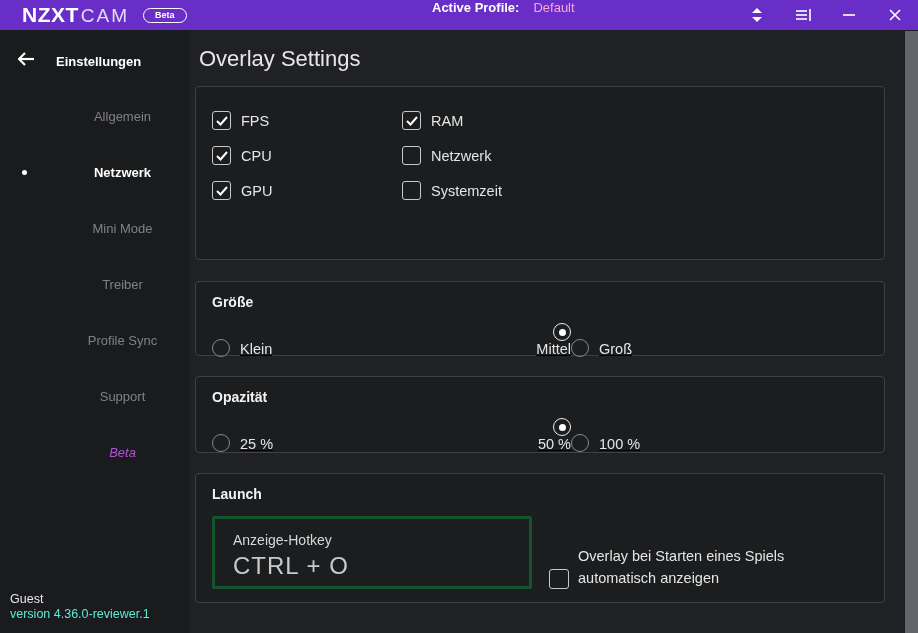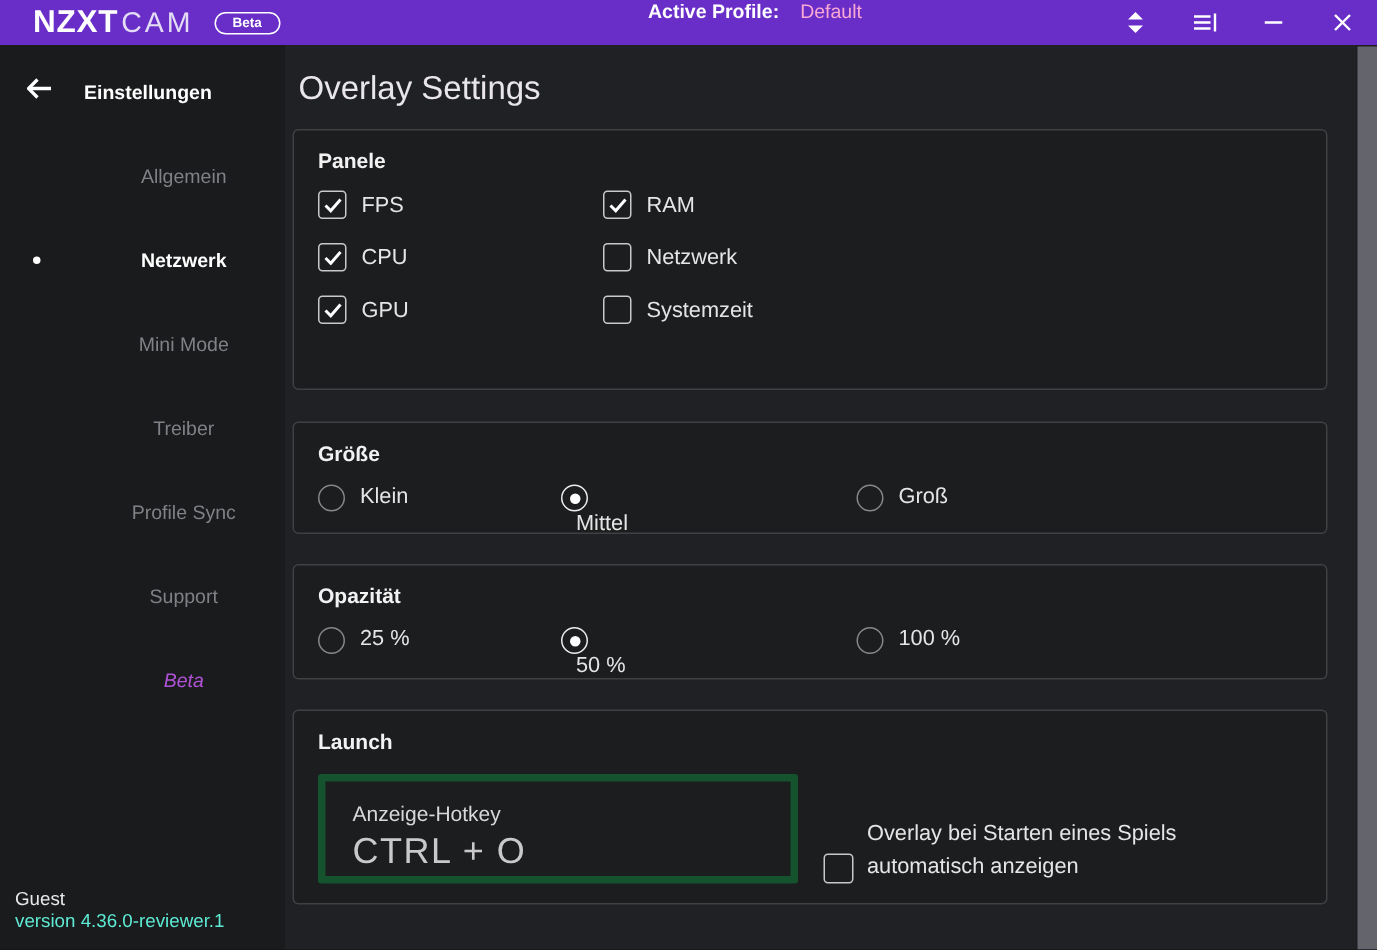--- a/index.html
+++ b/index.html
@@ -52,32 +52,32 @@
   .check-grid { display:grid; grid-template-columns:190px 300px; margin-top:12px; row-gap:16px; }
   .check-item { display:flex; align-items:center; cursor:pointer; }
   .checkbox { width:19px; height:19px; border:1.5px solid #C9C9C9; border-radius:3px;
               background:transparent; display:flex; align-items:center; justify-content:center; flex:0 0 19px; }
   .checkbox svg { display:none; }
   .check-item.checked .checkbox svg, .launch-check.checked .checkbox svg { display:block; }
   .check-label { color:#E5E5E5; font-size:14.5px; margin-left:10px; }
 
   
   .radio-row { display:flex; margin-top:13px; }
-  .radio-item { display:flex; align-items:flex-start; cursor:pointer; }
+  .radio-item { display:flex; align-items:flex-end; cursor:pointer;text-decoration:underline; }
   .radio-item:nth-child(1){ width:162px; } .radio-item:nth-child(2){ width:197px;flex-direction:column; }
   .radio { width:18px; height:18px; border-radius:50%; border:1.5px solid #87878B;
            display:flex; align-items:center; justify-content:center; flex:0 0 18px; }
   .radio-item.selected .radio { border-color:#EDEDED; }
   .radio-dot { width:7px; height:7px; border-radius:50%; background:#FFF; display:none; }
   .radio-item.selected .radio-dot { display:block; }
   .radio-label { color:#E5E5E5; font-size:14.5px; margin-left:10px; }
 
   
   .launch-body { display:flex; margin-top:14px; }
-  .hotkey-box { width:320px; height:73px; border:5px solid #14532d; border-radius:2px;
+  .hotkey-box { width:320px; height:73px; border:3px solid #14532d; border-radius:2px;
                 padding:13px 0 0 18px; cursor:pointer; }
   .hotkey-label { color:#D8D8D8; font-size:14px; }
   .hotkey-value { color:#C9C9C9; font-size:24px; letter-spacing:1px; margin-top:4px; }
   .launch-check { display:flex; margin-left:17px; margin-top:2px; cursor:pointer; align-items:flex-end; }
   .launch-check .checkbox { width:20px; height:20px; flex:0 0 20px; margin-top:0; }
   .launch-check .check-label { width:250px; line-height:22px; font-size:14.5px; margin-left:9px; }
 
   
   .scrollbar { position:absolute; top:30px; right:0; width:14px; bottom:0; background:#1D1E21; }
   .scroll-thumb { position:absolute; top:1px; right:0; width:13px; bottom:0; background:#64656C; }
@@ -162,21 +162,20 @@
     <div class="sidebar-footer">
       <div class="footer-user">Guest</div>
       <div class="footer-version">version 4.36.0-reviewer.1</div>
     </div>
   </div>
 
   <div class="main">
     <div class="page-title">Overlay Settings</div>
 
     <div class="card" id="card-panels">
-      <div class="card-title">Panele</div>
       <div class="check-grid">
         <div class="check-item checked">
           <span class="checkbox">
               <svg width="12" height="10" viewBox="0 0 12 10">
                 <polyline points="1,5 4.5,8.5 11,1" fill="none" stroke="#fff" stroke-width="2"></polyline>
               </svg>
             </span>
           <span class="check-label">FPS</span>
         </div>
         <div class="check-item checked">

